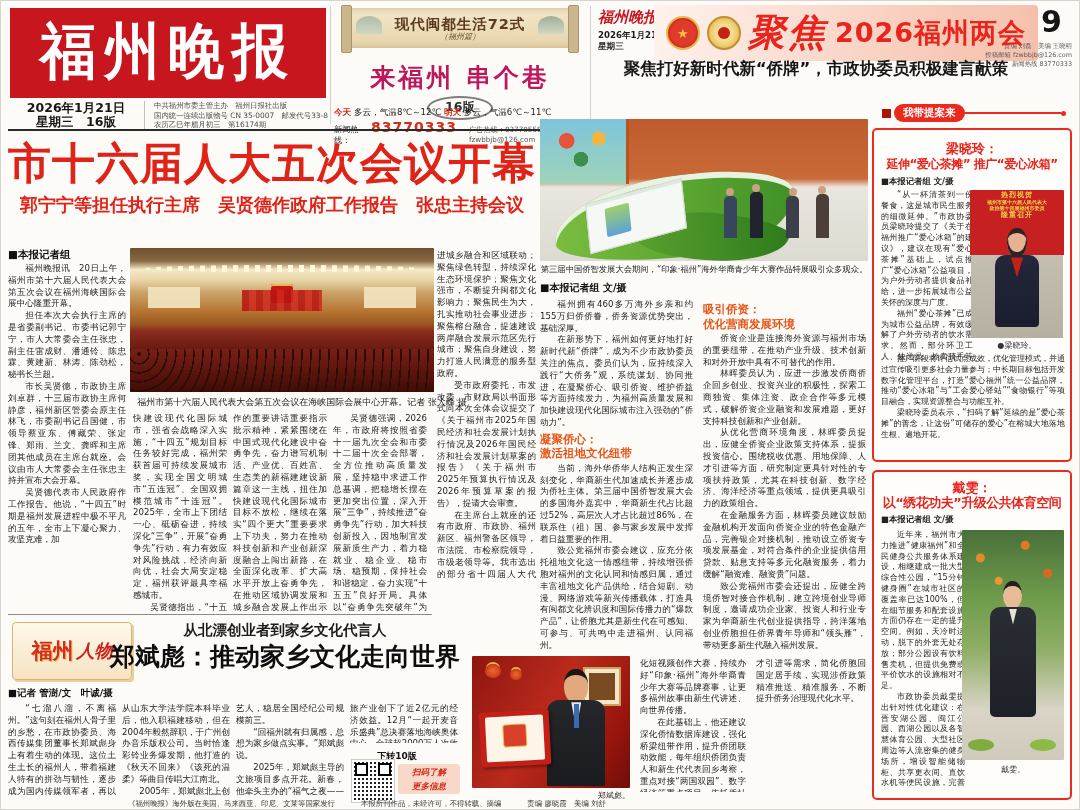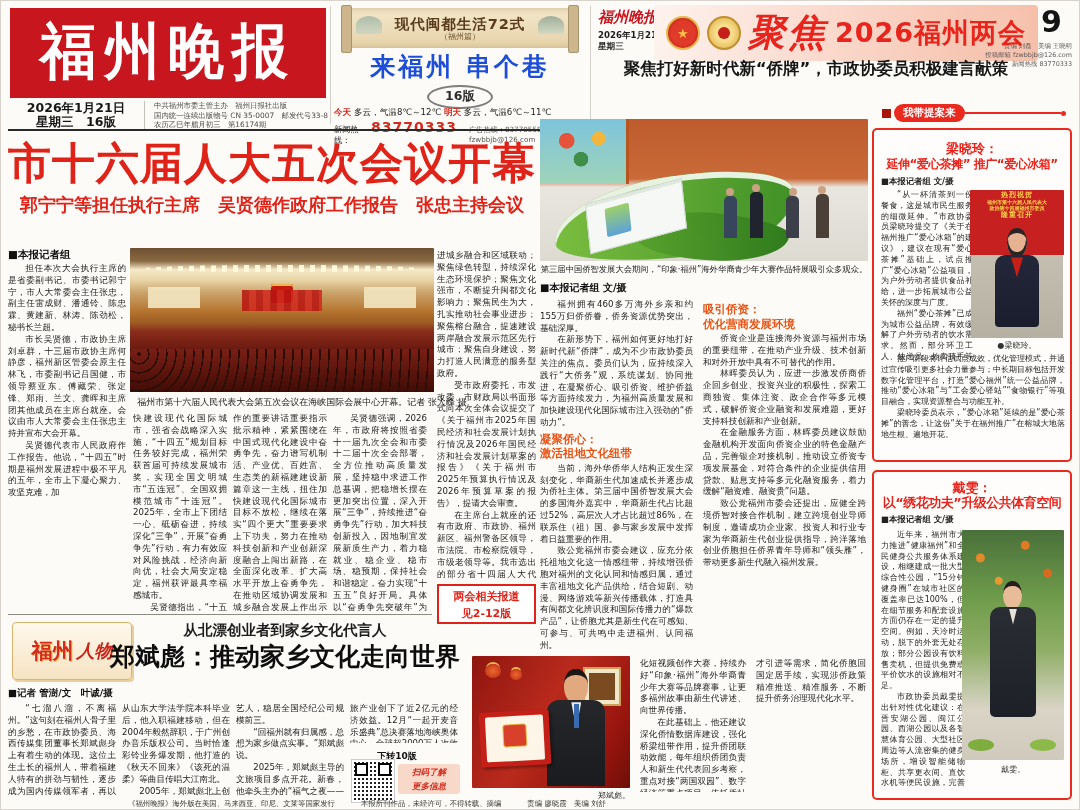--- a/index.html
+++ b/index.html
@@ -20,22 +20,22 @@
   .scroll{position:relative;margin:2px auto 0;width:232px;height:40px;
         background:linear-gradient(#f4e8ca,#e5d2a9);border-radius:3px;
         box-shadow:inset 0 0 7px #c9b288;display:flex;flex-direction:column;justify-content:center;}
   .scroll::before,.scroll::after{content:"";position:absolute;top:-3px;width:9px;height:46px;
         background:#cdb68c;border:1px solid #a8956e;border-radius:2px;}
   .scroll::before{left:-3px}.scroll::after{right:-3px}
   .scroll-deco{position:absolute;top:8px;width:26px;height:18px;border-radius:60% 60% 10% 10%;
         background:linear-gradient(#9fb4a4,#c9d6c4);opacity:.8;}
   .scroll-deco.l{left:12px}.scroll-deco.r{right:12px;background:linear-gradient(#8da091,#cbd8c6);}
   .scroll-title{font-size:14.5px;font-weight:bold;color:#5a3c1d;letter-spacing:1px;line-height:16px;}
-  .scroll-note{font-size:8px;color:#6b4e2a;line-height:9px;}
-  .promo-slogan{font-size:25px;font-weight:900;color:#1d4ed8;letter-spacing:3px;margin-top:2px;}
+  .scroll-note{font-size:8px;color:#6b4e2a;line-height:9px;font-style:italic;}
+  .promo-slogan{font-size:25px;font-weight:900;color:#be185d;letter-spacing:3px;margin-top:13px;}
   .promo-oval{display:inline-block;margin-top:2px;width:62px;height:20px;line-height:17px;
         border:2px solid #7d7d7d;border-radius:50%;font-size:12.5px;font-weight:bold;color:#2c2c2c;}
   .infobar{position:absolute;left:334px;top:107px;width:300px;font-size:8.6px;color:#222;}
   .red-b{color:#d42b1e;font-weight:bold;}
   .infobar-l2{display:flex;align-items:baseline;margin-top:0;}
   .hot-label{font-size:8.2px;color:#222;}
   .hot-num{font-size:14px;font-weight:900;color:#d42b1e;letter-spacing:1px;margin-right:12px;}
   .hot-extra{font-size:7.2px;color:#555;}
   .hr-logo{position:absolute;left:598px;top:8px;color:#c8161f;font-weight:bold;font-size:15px;
         font-style:italic;font-family:"DejaVu Serif","Liberation Serif",serif;}
@@ -316,41 +316,40 @@
     <div class="p1-lights"></div>
     <div class="p1-screen l"></div>
     <div class="p1-screen r"></div>
     <div class="p1-emblem"></div>
     <div class="p1-flags"></div>
     <div class="p1-aud"></div>
   </div>
   <div class="caption caption1">福州市第十六届人民代表大会第五次会议在海峡国际会展中心开幕。记者 张人峰 摄</div>
 
   <div class="bodycol lead-c1">
+    <p>福州晚报讯　20日上午，福州市第十六届人民代表大会第五次会议在福州海峡国际会展中心隆重开幕。</p>
     <p>担任本次大会执行主席的是省委副书记、市委书记郭宁宁，市人大常委会主任张忠，副主任雷成财、潘通铃、陈忠霖、黄建新、林涛、陈劲松，秘书长兰超。</p>
     <p>市长吴贤德，市政协主席刘卓群，十三届市政协主席何静彦，福州新区管委会原主任林飞，市委副书记吕国健，市领导蔡亚东、傅藏荣、张定锋、郑雨、兰文、龚晖和主席团其他成员在主席台就座。会议由市人大常委会主任张忠主持并宣布大会开幕。</p>
     <p>吴贤德代表市人民政府作工作报告。他说，“十四五”时期是福州发展进程中极不平凡的五年，全市上下凝心聚力、攻坚克难，加</p>
   </div>
   <div class="bodycol lead-c2">
     <p class="cont">快建设现代化国际城市，强省会战略深入实施，“十四五”规划目标任务较好完成，福州荣获首届可持续发展城市奖，实现全国文明城市“五连冠”、全国双拥模范城市“十连冠”。2025年，全市上下团结一心、砥砺奋进，持续深化“三争”，开展“奋勇争先”行动，有力有效应对风险挑战，经济向新向优，社会大局安定稳定，福州获评最具幸福感城市。</p>
     <p>吴贤德指出，“十五五”时期，要深入贯彻党的二十大和二十届历次全会精神，全面落实习近平总书记对福建、福州工</p>
   </div>
   <div class="bodycol lead-c3">
     <p class="cont">作的重要讲话重要指示批示精神，紧紧围绕在中国式现代化建设中奋勇争先，奋力谱写机制活、产业优、百姓富、生态美的新福建建设新篇章这一主线，扭住加快建设现代化国际城市目标不放松，继续在落实“四个更大”重要要求上下功夫，努力在推动科技创新和产业创新深度融合上闯出新路，在全面深化改革、扩大高水平开放上奋勇争先，在推动区域协调发展和城乡融合发展上作出示范，在提升文化影响力、展示福建新形象上久久为功，坚持“3820”战略工程思想精髓，一张蓝图绘到底，确保基本实现社会主义现代化取得决定性进展。</p>
   </div>
   <div class="bodycol lead-c4">
     <p>吴贤德强调，2026年，市政府将按照省委十一届九次全会和市委十二届十次全会部署，全方位推动高质量发展，坚持稳中求进工作总基调，把稳增长摆在更加突出位置，深入开展“三争”，持续推进“奋勇争先”行动，加大科技创新投入，因地制宜发展新质生产力，着力稳就业、稳企业、稳市场、稳预期，保持社会和谐稳定，奋力实现“十五五”良好开局。具体以“奋勇争先突破年”为抓手，重点抓好以下十个方面工作：聚焦扩大内需，加力促进消费和投资；聚焦实体经济，加快构建现代化产业体系；聚焦科技创新，一体推进教育科技人才发展；聚焦改革开放，更好服务和融入新发展格局；聚焦协调发展，着力促</p>
   </div>
   <div class="bodycol lead-c5">
     <p class="cont">进城乡融合和区域联动；聚焦绿色转型，持续深化生态环境保护；聚焦文化强市，不断提升闽都文化影响力；聚焦民生为大，扎实推动社会事业进步；聚焦榕台融合，提速建设两岸融合发展示范区先行城市；聚焦自身建设，努力打造人民满意的服务型政府。</p>
     <p>受市政府委托，市发改委、市财政局以书面形式向本次全体会议提交了《关于福州市2025年国民经济和社会发展计划执行情况及2026年国民经济和社会发展计划草案的报告》《关于福州市2025年预算执行情况及2026年预算草案的报告》，提请大会审查。</p>
     <p>在主席台上就座的还有市政府、市政协、福州新区、福州警备区领导，市法院、市检察院领导，市级老领导等。我市选出的部分省十四届人大代表，出席市政协十四届五次会议的市政协委员，部分驻榕单位、驻榕部队和企事业单位负责同志列席会议。会议还邀请部分公民、荣誉市民、台湾同胞和侨胞代表等列会旁听。</p>
   </div>
-  <div class="refer-box">两会相关报道
-见2-12版</div>
 
   <div class="qiao-kicker">聚焦打好新时代新“侨牌”，市政协委员积极建言献策</div>
 
   <div class="photo photo2">
     <div class="p2-art"></div>
     <div class="p2-ribbon1"></div>
     <div class="p2-ribbon2"></div>
     <div class="p2-board"></div>
     <span class="fig f1"></span>
     <span class="fig f2"></span>
@@ -367,20 +366,21 @@
 激活祖地文化纽带</div>
     <p>当前，海外华侨华人结构正发生深刻变化，华裔新生代加速成长并逐步成为侨社主体。第三届中国侨智发展大会的多国海外嘉宾中，华裔新生代占比超过52%，高层次人才占比超过86%，在联系住（祖）国、参与家乡发展中发挥着日益重要的作用。</p>
     <p>致公党福州市委会建议，应充分依托祖地文化这一情感纽带，持续增强侨胞对福州的文化认同和情感归属，通过丰富祖地文化产品供给，结合短剧、动漫、网络游戏等新兴传播载体，打造具有闽都文化辨识度和国际传播力的“爆款产品”，让侨胞尤其是新生代在可感知、可参与、可共鸣中走进福州、认同福州。</p>
 
   </div>
   <div class="bodycol qiao-c2">
     <div class="subhead">吸引侨资：
 优化营商发展环境</div>
     <p>侨资企业是连接海外资源与福州市场的重要纽带，在推动产业升级、技术创新和对外开放中具有不可替代的作用。</p>
     <p>林晖委员认为，应进一步激发侨商侨企回乡创业、投资兴业的积极性，探索工商独资、集体注资、政企合作等多元模式，破解侨资企业融资和发展难题，更好支持科技创新和产业创新。</p>
+    <p>从优化营商环境角度，林晖委员提出，应健全侨资企业政策支持体系，提振投资信心。围绕税收优惠、用地保障、人才引进等方面，研究制定更具针对性的专项扶持政策，尤其在科技创新、数字经济、海洋经济等重点领域，提供更具吸引力的政策组合。</p>
     <p>在金融服务方面，林晖委员建议鼓励金融机构开发面向侨资企业的特色金融产品，完善银企对接机制，推动设立侨资专项发展基金，对符合条件的企业提供信用贷款、贴息支持等多元化融资服务，着力缓解“融资难、融资贵”问题。</p>
     <p>致公党福州市委会还提出，应健全跨境侨智对接合作机制，建立跨境创业导师制度，邀请成功企业家、投资人和行业专家为华裔新生代创业提供指导，跨洋落地创业侨胞担任侨界青年导师和“领头雁”，带动更多新生代融入福州发展。</p>
 
   </div>
   <div class="bodycol qiao-c3">
     <p class="cont">化短视频创作大赛，持续办好“印象·福州”海外华裔青少年大赛等品牌赛事，让更多福州故事由新生代讲述、向世界传播。</p>
     <p>在此基础上，他还建议深化侨情数据库建设，强化桥梁纽带作用，提升侨团联动效能，每年组织侨团负责人和新生代代表回乡考察，重点对接“两国双园”、数字经济等重点项目，依托侨社团设立“海外侨社青年联谊会”，促进侨界青年与本地青年常态化交流合作。</p>
   </div>
   <div class="bodycol qiao-c4">
     <p class="cont">才引进等需求，简化侨胞回国定居手续，实现涉侨政策精准推送、精准服务，不断提升侨务治理现代化水平。</p>
@@ -411,21 +411,21 @@
         <div class="big">隆重召开</div>
       </div>
       <div class="ph3-person">
         <div class="ph3-head"></div>
         <div class="ph3-body"></div>
       </div>
     </div>
     <div class="sb1-caption">●梁晓玲。</div>
     <div class="sb-col sb1-full">
       <p class="cont">推广阶段将评估试点成效，优化管理模式，并通过宣传吸引更多社会力量参与；中长期目标包括开发数字化管理平台，打造“爱心福州”统一公益品牌，推动“爱心冰箱”与“工会爱心驿站”“食物银行”等项目融合，实现资源整合与功能互补。</p>
-      <p>梁晓玲委员表示，“爱心冰箱”延续的是“爱心茶摊”的善念，让这份“关于在福州推广”在榕城大地落地生根、遍地开花。</p>
+      <p>梁晓玲委员表示，“扫码了解”延续的是“爱心茶摊”的善念，让这份“可储存的爱心”在榕城大地落地生根、遍地开花。</p>
     </div>
   </div>
 
   <div class="sbox sbox2">
     <div class="sb-name sb2-name">戴雯：</div>
     <div class="sb-title sb2-title">以“绣花功夫”升级公共体育空间</div>
     <div class="sb-byline sb2-byline byline">■本报记者组 文/摄</div>
     <div class="sb-col sb2-left">
       <p>近年来，福州市大力推进“健康福州”和全民健身公共服务体系建设，相继建成一批大型综合性公园，“15分钟健身圈”在城市社区的覆盖率已达100%，但在细节服务和配套设施方面仍存在一定的提升空间。例如，天冷时运动，脱下的外套无处存放；部分公园设有饮料售卖机，但提供免费或平价饮水的设施相对不足。</p>
       <p>市政协委员戴雯提出针对性优化建议：在晋安湖公园、闽江公园、西湖公园以及各智慧体育公园、大型社区周边等人流密集的健身场所，增设智能储物柜、共享更衣间、直饮水机等便民设施，完善配套服务。</p>

